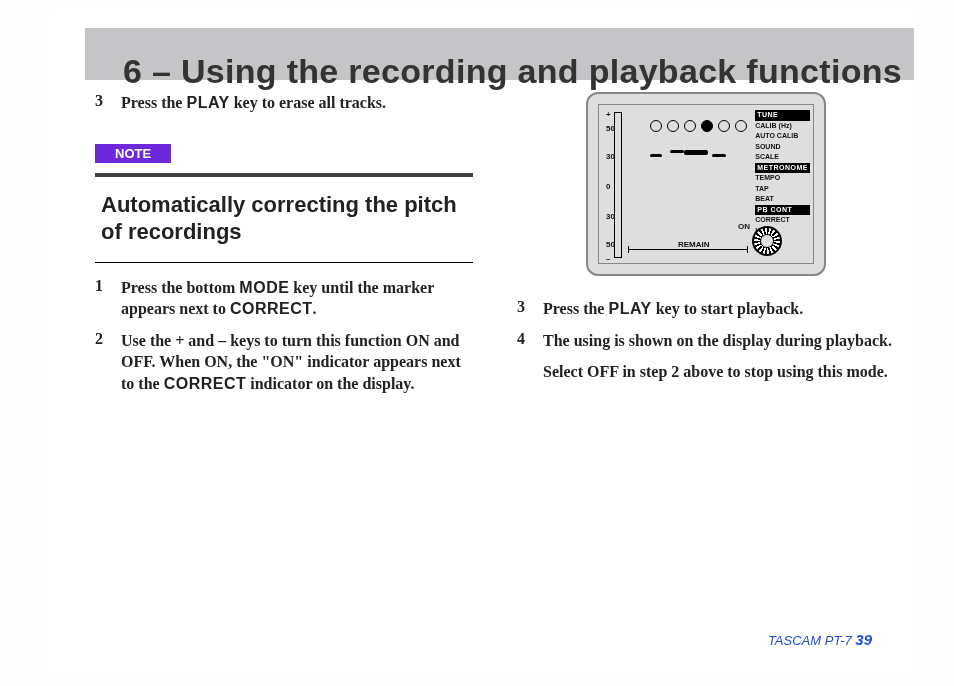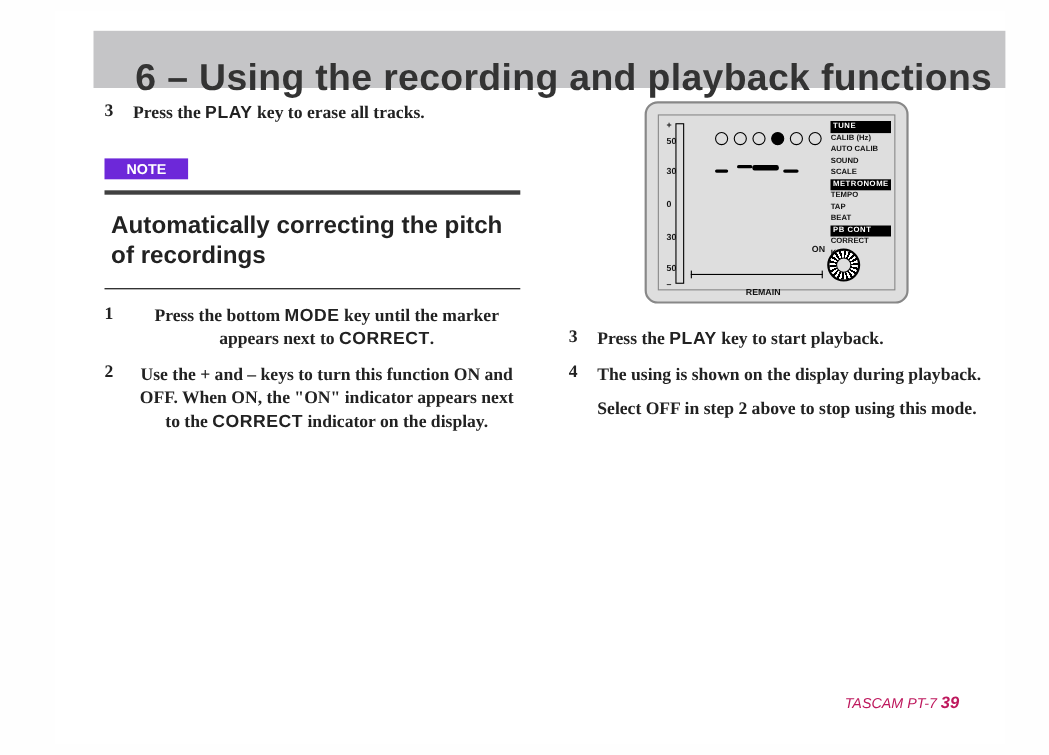--- a/index.html
+++ b/index.html
@@ -57,21 +57,20 @@
   .step-num {
     font-weight: bold;
     font-size: 16px;
     width: 14px;
     flex-shrink: 0;
   }
   .step-body {
     font-size: 16px;
     line-height: 1.35;
     font-weight: bold;
-    text-align: center;
   }
   .key {
     font-family: Arial, Helvetica, sans-serif;
     font-weight: bold;
     letter-spacing: 0.5px;
   }
   .note-badge {
     background: #6d28d9;
     color: #fff;
     font-family: Arial, Helvetica, sans-serif;
@@ -219,21 +218,21 @@
   }
   .dial::after{
     content:"";
     position:absolute;
     left:6px;top:6px;right:6px;bottom:6px;
     border:1px solid #000;border-radius:50%;
     background:#dedede;
   }
   .lcd-remain {
     position: absolute;
-    bottom: 4px;
+    bottom: 25px;
     left: 90px;
     font-size: 8px;
     font-weight: bold;
     color:#111;
   }
   .lcd-bottom-line{
     position:absolute;
     left:40px; right:76px; bottom:24px;
     height:1px; background:#000;
   }
@@ -251,21 +250,21 @@
     margin-top: 6px;
   }
 
   .footer {
     position: absolute;
     bottom: 28px;
     right: 42px;
     font-family: Arial, Helvetica, sans-serif;
     font-style: italic;
     font-size: 13px;
-    color: #be185d;
+    color: #1d4ed8;
     text-align: right;
   }
   .footer .pg {
     font-weight: bold;
     font-style: italic;
     font-size: 15px;
   }
 </style>
 </head>
 <body>

